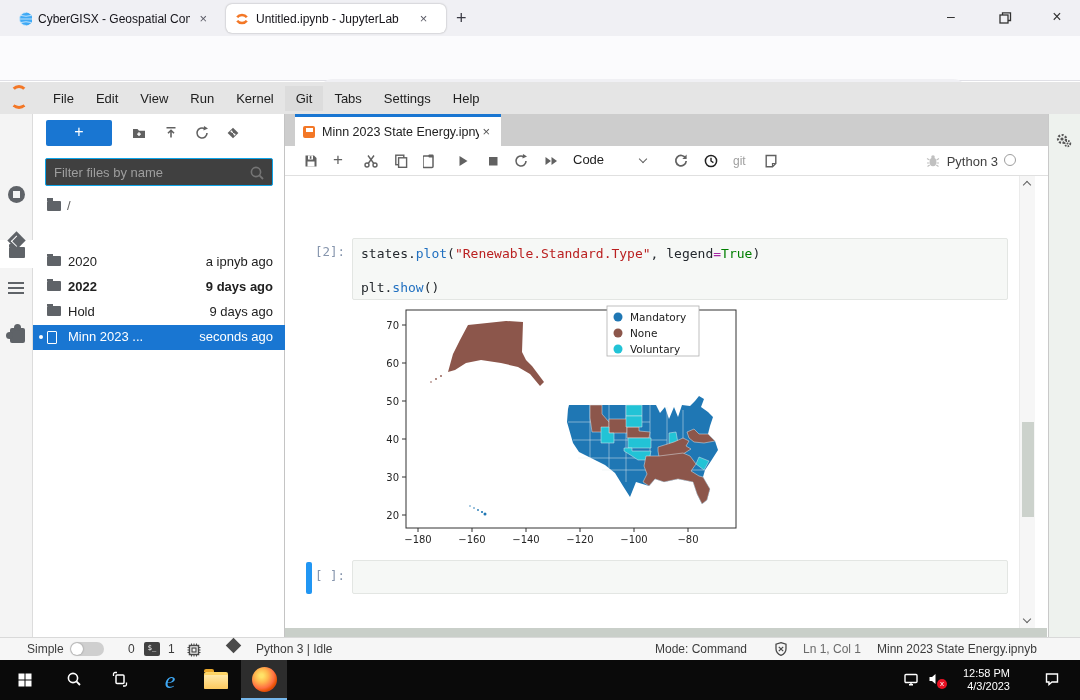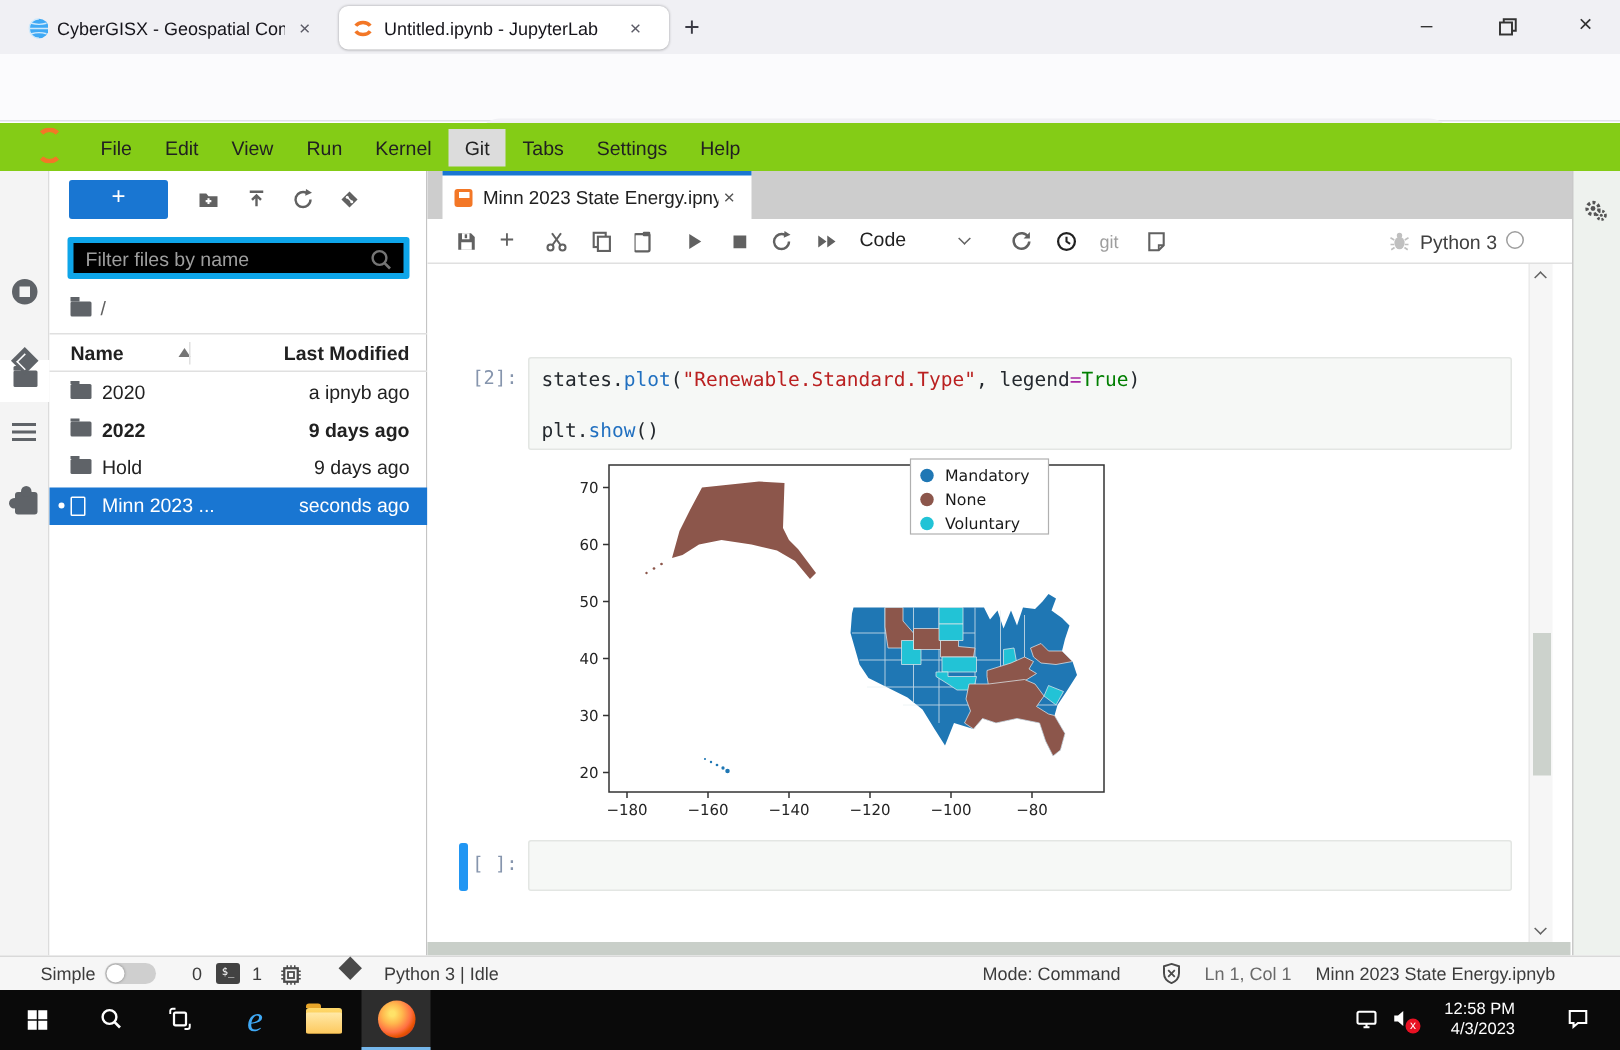--- a/index.html
+++ b/index.html
@@ -19,21 +19,21 @@
   .navico { top:47px; color:#40404b; }
   .navico svg { display:block; }
   #urlbar { left:318px; top:43px; width:650px; height:31px; background:#f0f0f4; border-radius:15px; display:flex; align-items:center; padding:0 10px; }
   #urltext { font-size:13px; color:#5b5b66; margin-left:8px; white-space:nowrap; overflow:hidden; flex:1; }
   #urltext b { color:#15141a; font-weight:bold; }
   #menu-btn { left:1046px; top:52px; width:18px; }
   #menu-btn .bar { height:2px; background:#3a3a44; margin:3px 0; border-radius:1px; }
   #menu-dot { left:1061px; top:46px; width:7px; height:7px; border-radius:50%; background:#2ac3a2; }
 
   
-  #jmenubar { left:0; top:82px; width:1080px; height:32px; background:#84cc16; display:flex; align-items:center;padding-left:14px; }
+  #jmenubar { left:0; top:82px; width:1080px; height:32px; background:#e5e5e5; display:flex; align-items:center; }
   #jlogo { margin:0 10px 0 8px; width:24px; height:22px; position:relative; }
   .jarc { position:absolute; left:2px; width:18px; height:18px; border:3px solid transparent; border-radius:50%; }
   .jarc.b { border-bottom-color:#f37726; top:4px; }
   .jarc.t { border-top-color:#f37726; top:-2px; }
   .jmenu { font-size:13px; color:#212121; padding:5px 11px; }
   .jmenu.active { background:#dcdcdc; }
 
   
   #activitybar { left:0; top:114px; width:33px; height:523px; background:#f4f4f4; border-right:1px solid #dcdcdc; }
   #activitybar .act { position:absolute; left:8px; color:#5f6368; }
@@ -47,21 +47,21 @@
   .act-list { width:16px; height:12px; border-top:2px solid #5f6368; border-bottom:2px solid #5f6368; position:relative; }
   .act-list:before { content:""; position:absolute; top:3px; left:0; width:16px; height:2px; background:#5f6368; }
   .puzzle { width:15px; height:15px; background:#5f6368; border-radius:2px; position:relative; }
   .puzzle:before { content:""; position:absolute; top:-4px; left:4px; width:7px; height:7px; border-radius:50%; background:#5f6368; }
   .puzzle:after { content:""; position:absolute; left:-4px; top:4px; width:7px; height:7px; border-radius:50%; background:#5f6368; }
 
   
   #sidebar { left:33px; top:114px; width:252px; height:523px; background:#fff; border-right:1px solid #c4c4c4; }
   #new-launcher { left:13px; top:6px; width:66px; height:26px; background:#1976d2; border-radius:2px; color:#fff; font-size:16px; text-align:center; line-height:24px; }
   .sbico { top:11px; color:#616161; }
-  #filterbox { left:12px; top:44px; width:228px; height:28px; border:4px solid #0ea5e9; border-radius:2px; background:#000000; display:flex; align-items:center; padding:0 8px; }
+  #filterbox { left:12px; top:44px; width:228px; height:28px; border:1px solid #0ea5e9; border-radius:2px; background:#404040; display:flex; align-items:center; padding:0 8px; }
   #filterbox .ph { font-size:13px; color:#9e9e9e; flex:1; }
   #breadcrumb { left:14px; top:84px; display:flex; align-items:center; }
   #breadcrumb .sep { font-size:13px; color:#616161; margin-left:6px; }
   #listhead { left:0; top:108px; width:252px; height:26px; border-top:1px solid #e0e0e0; border-bottom:1px solid #e0e0e0; font-size:13px; color:#212121; }
   #listhead .nm { position:absolute; left:14px; top:5px; font-weight:bold; }
   #listhead .tri { position:absolute; left:86px; top:9px; width:0; height:0; border-left:4px solid transparent; border-right:4px solid transparent; border-bottom:6px solid #757575; }
   #listhead .lm { position:absolute; right:12px; top:5px; font-weight:bold; border-left:1px solid #e0e0e0; padding-left:62px; }
   .frow { position:absolute; left:0; width:252px; height:25px; font-size:13px; color:#212121; }
   .frow .fname { position:absolute; left:35px; top:4px; }
   .frow .ftime { position:absolute; right:12px; top:4px; }
@@ -417,25 +417,20 @@
     </div>
   <div id="filterbox" class="abs">
     <span class="ph">Filter files by name</span>
     <svg class="ic" width="15" height="15" style="color:#757575">
         <use href="#d-magnify"></use>
       </svg>
   </div>
   <div id="breadcrumb" class="abs">
     <div class="minifolder"></div>
     <span class="sep">/</span>
-  </div>
-  <div id="listhead" class="abs">
-    <span class="nm">Name</span>
-    <span class="tri"></span>
-    <span class="lm">Last Modified</span>
   </div>
   <div id="filerows">
       <div class="frow" style="top: 136px;">
         <div class="fico minifolder"></div>
         <span class="fname">2020</span>
         <span class="ftime">a ipnyb ago</span>
       </div>
       <div class="frow" style="top: 161px; font-weight: bold;">
         <div class="fico minifolder"></div>
         <span class="fname">2022</span>

